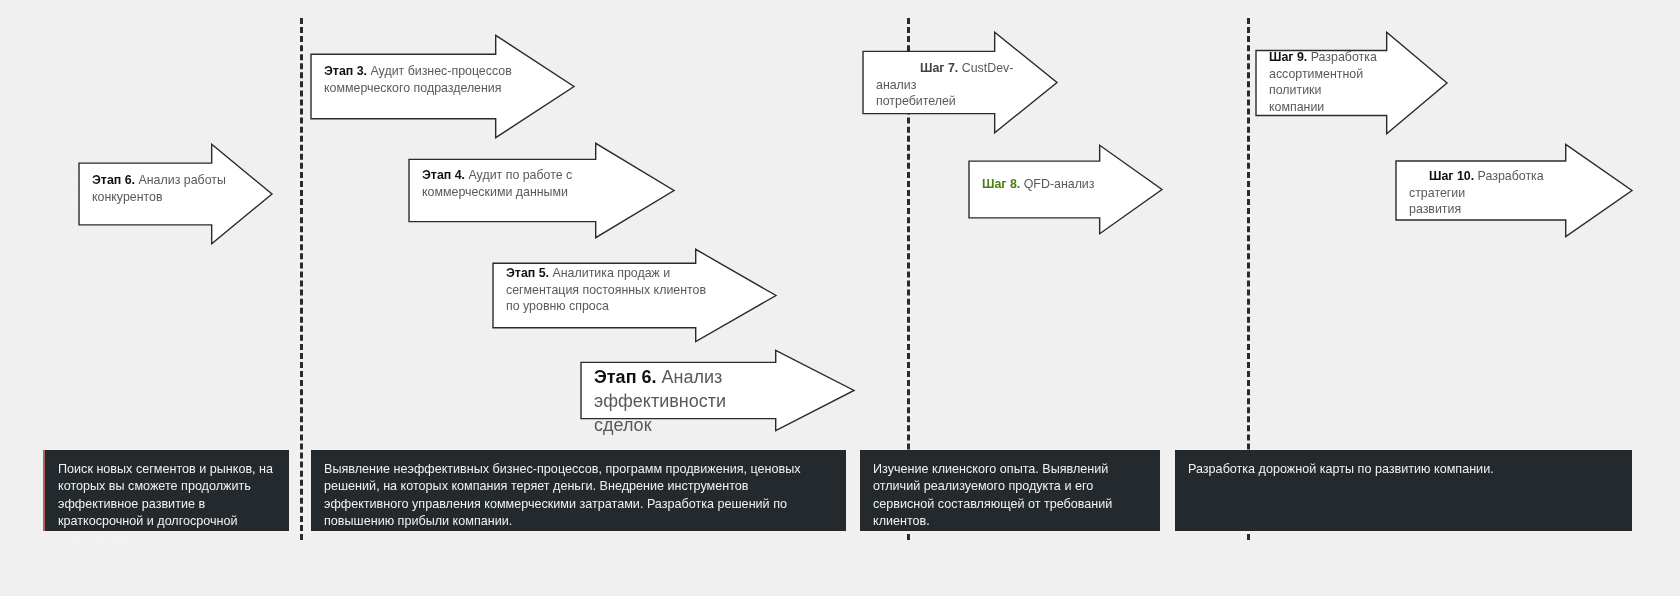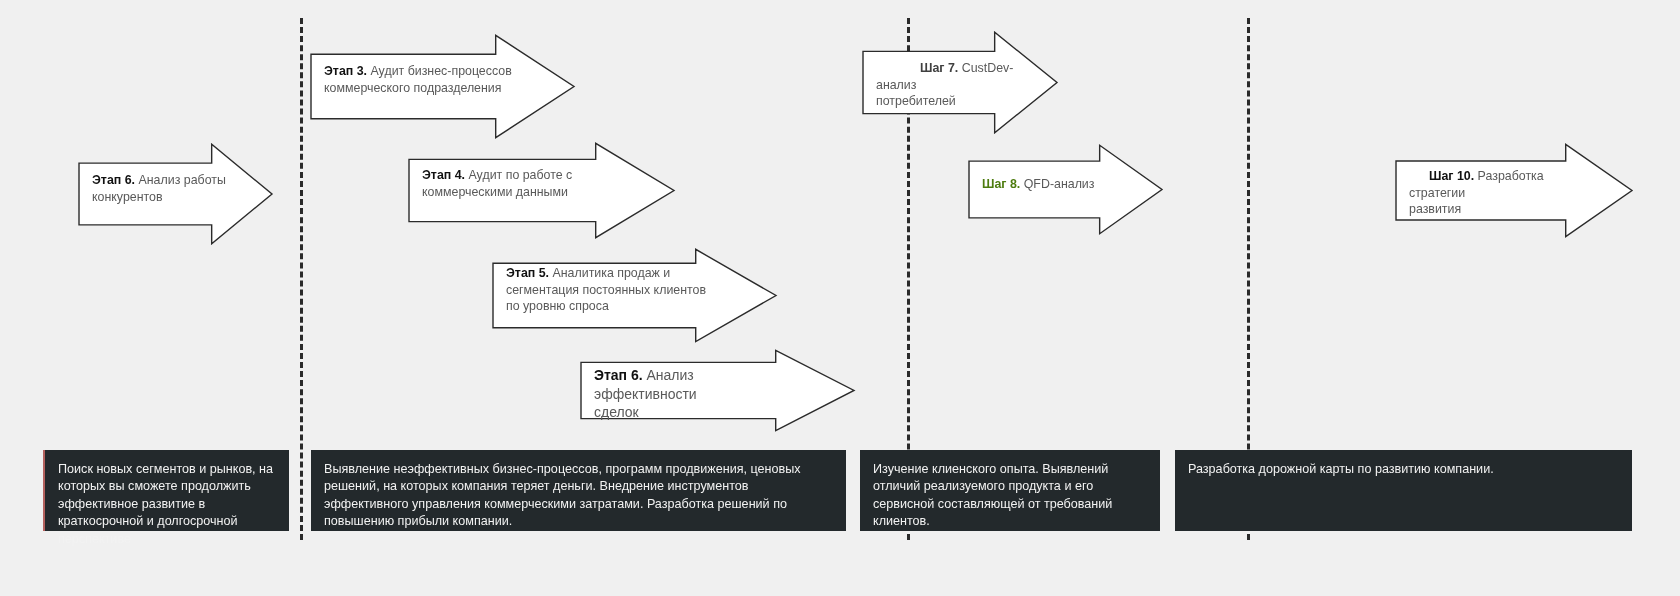--- a/index.html
+++ b/index.html
@@ -102,38 +102,46 @@
         <polygon points="0.0,13.8 202.0,13.8 202.0,0.0 282.0,46.0 202.0,92.0 202.0,78.2 0.0,78.2" fill="#ffffff" stroke="#2b2b2b" stroke-width="1.4" stroke-linejoin="miter"></polygon>
       </svg>
       <div class="label" style="left: 14px; top: 17px; width: 205px; font-size: 12.4px; color: rgb(89, 89, 89);"><b style="color: rgb(17, 17, 17);">Этап 5.</b> Аналитика продаж и
 сегментация постоянных клиентов
 по уровню спроса</div>
     </div>
     <div class="arrow" style="left: 580px; top: 349px; width: 272px; height: 80px;">
       <svg width="276" height="84" viewBox="-1 -1 275 83">
         <polygon points="0.0,12.0 194.0,12.0 194.0,0.0 272.0,40.0 194.0,80.0 194.0,68.0 0.0,68.0" fill="#ffffff" stroke="#2b2b2b" stroke-width="1.4" stroke-linejoin="miter"></polygon>
       </svg>
-      <div class="label" style="left: 14px; top: 17px; width: 190px; font-size: 14px; color: rgb(89, 89, 89);"><b style="color: rgb(17, 17, 17);">Этап 6.</b> Анализ эффективности
+      <div class="label" style="left: 14px; top: 17px; width: 190px; font-size: 18px; color: rgb(89, 89, 89);"><b style="color: rgb(17, 17, 17);">Этап 6.</b> Анализ эффективности
 сделок</div>
     </div>
     <div class="summary" style="left: 311px; top: 450px; width: 535px; height: 81px; background: rgb(35, 41, 44); color: rgb(242, 242, 242);">Выявление неэффективных бизнес-процессов, программ продвижения, ценовых решений, на которых компания теряет деньги. Внедрение инструментов эффективного управления коммерческими затратами. Разработка решений по повышению прибыли компании.</div>
     <div class="arrow" style="left: 862px; top: 31px; width: 193px; height: 100px;">
       <svg width="197" height="104" viewBox="-1 -1 196 103">
         <polygon points="0.0,19.0 131.0,19.0 131.0,0.0 193.0,50.0 131.0,100.0 131.0,81.0 0.0,81.0" fill="#ffffff" stroke="#2b2b2b" stroke-width="1.4" stroke-linejoin="miter"></polygon>
       </svg>
       <div class="label" style="left: 14px; top: 29px; width: 140px; font-size: 12.4px; color: rgb(89, 89, 89);"><b style="color: #404040; padding-left: 44px;">Шаг 7.</b> CustDev-анализ
 потребителей</div>
     </div>
     <div class="arrow" style="left: 968px; top: 144px; width: 192px; height: 88px;">
       <svg width="196" height="92" viewBox="-1 -1 195 91">
         <polygon points="0.0,15.8 130.0,15.8 130.0,0.0 192.0,44.0 130.0,88.0 130.0,72.2 0.0,72.2" fill="#ffffff" stroke="#2b2b2b" stroke-width="1.4" stroke-linejoin="miter"></polygon>
       </svg>
       <div class="label" style="left: 14px; top: 32px; width: 135px; font-size: 12.4px; color: rgb(89, 89, 89);"><b style="color: #4d7c0f;">Шаг 8.</b> QFD-анализ</div>
     </div>
     <div class="summary" style="left: 860px; top: 450px; width: 300px; height: 81px; background: rgb(35, 41, 44); color: rgb(242, 242, 242);">Изучение клиенского опыта. Выявлений отличий реализуемого продукта и его сервисной составляющей от требований клиентов.</div>
+    <div class="arrow" style="left: 1255px; top: 31px; width: 190px; height: 101px;">
+      <svg width="194" height="105" viewBox="-1 -1 193 104">
+        <polygon points="0.0,18.2 130.0,18.2 130.0,0.0 190.0,50.5 130.0,101.0 130.0,82.8 0.0,82.8" fill="#ffffff" stroke="#2b2b2b" stroke-width="1.4" stroke-linejoin="miter"></polygon>
+      </svg>
+      <div class="label" style="left: 14px; top: 18px; width: 130px; font-size: 12.4px; color: rgb(89, 89, 89);"><b style="color: rgb(17, 17, 17);">Шаг 9.</b> Разработка
+ассортиментной политики
+компании</div>
+    </div>
     <div class="arrow" style="left: 1395px; top: 143px; width: 235px; height: 92px;">
       <svg width="239" height="96" viewBox="-1 -1 238 95">
         <polygon points="0.0,16.6 169.0,16.6 169.0,0.0 235.0,46.0 169.0,92.0 169.0,75.4 0.0,75.4" fill="#ffffff" stroke="#2b2b2b" stroke-width="1.4" stroke-linejoin="miter"></polygon>
       </svg>
       <div class="label" style="left: 14px; top: 25px; width: 175px; font-size: 12.4px; color: rgb(89, 89, 89);"><b style="color: rgb(17, 17, 17); padding-left: 20px;">Шаг 10.</b> Разработка стратегии
 развития</div>
     </div>
     <div class="summary" style="left: 1175px; top: 450px; width: 457px; height: 81px; background: rgb(35, 41, 44); color: rgb(242, 242, 242);">Разработка дорожной карты по развитию компании.</div>
   </div>
 

